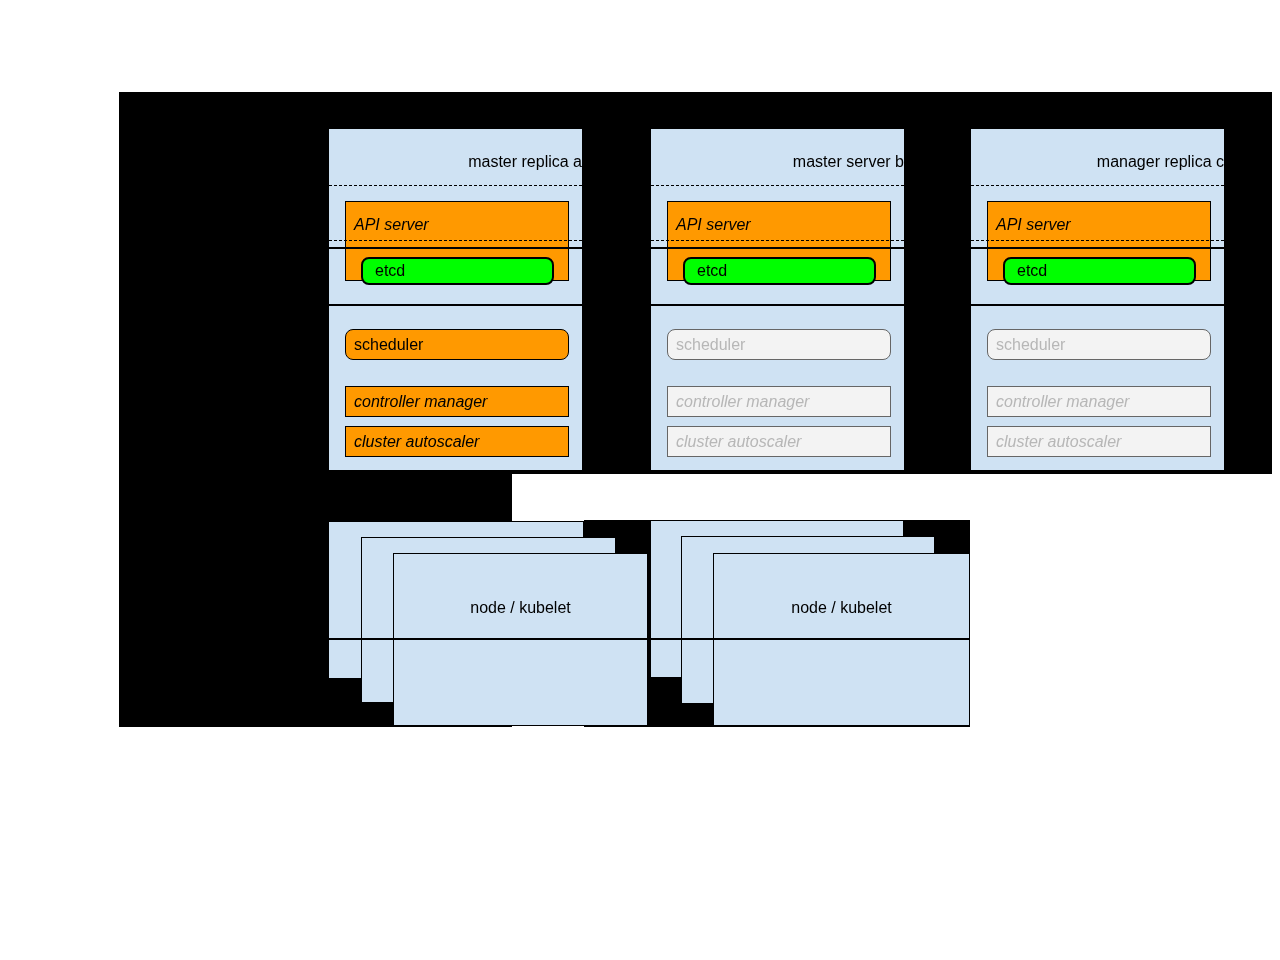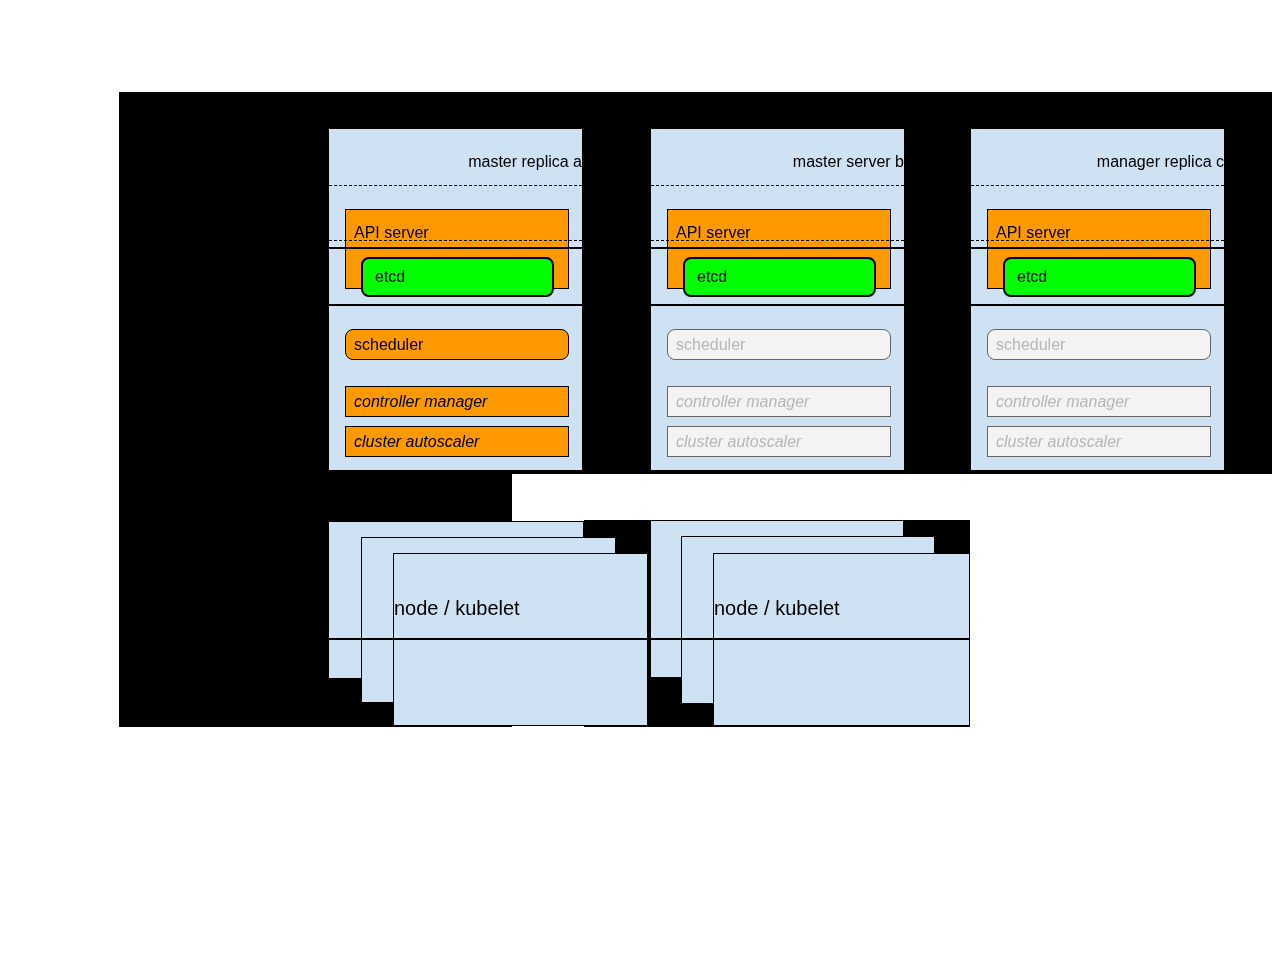--- a/index.html
+++ b/index.html
@@ -29,45 +29,45 @@
     border-top:2px solid #000;
   }
   .comp{
     position:absolute;left:16px;width:224px;box-sizing:border-box;
   }
   .comp .label{
     position:absolute;left:8px;font-size:16px;line-height:18px;white-space:nowrap;
   }
   .active-comp{background:#ff9900;border:1px solid #000;color:#000;}
   .inactive-comp{background:#f3f3f3;border:1px solid #666666;color:#b7b7b7;}
-  .api-box{top:80px;height:80px;}
+  .api-box{top:72px;height:80px;font-style:italic;}
   .api-box .label{top:14px;}
   .small-box{height:31px;}
   .small-box .label{top:50%;transform:translateY(-50%);}
   .sched-box{top:200px;border-radius:8px;}
   .cm-box{top:257px;font-style:italic;}
   .ca-box{top:297px;font-style:italic;}
   .etcd-box{
-    position:absolute;left:32px;top:128px;width:193px;height:40px;
+    position:absolute;left:32px;top:128px;width:193px;height:28px;
     background:#00ff00;border:2px solid #000;border-radius:8px;
     box-sizing:border-box;
   }
   .etcd-box .label{
     position:absolute;left:12px;top:50%;transform:translateY(-50%);
     font-size:16px;color:#000;white-space:nowrap;
   }
 
   
   .node-box{
     position:absolute;background:#cfe2f3;border:1px solid #000;box-sizing:border-box;
   }
   .stack-line{position:absolute;height:2px;background:#000;}
   .node-label{
-    position:absolute;left:0;right:0;text-align:left;
-    font-size:20px;line-height:18px;color:#000;
+    position:absolute;left:0;right:0;text-align:center;
+    font-size:16px;line-height:18px;color:#000;
   }
 </style>
 </head>
 <body>
 
 <div class="black-rect" style="left:119px;top:92px;width:1153px;height:382px;"></div>
 <div class="black-rect" style="left:119px;top:474px;width:393px;height:253px;"></div>
 <div class="black-rect" style="left:584px;top:520px;width:386px;height:207px;"></div>
 
 <div class="master" style="left:328px;">

